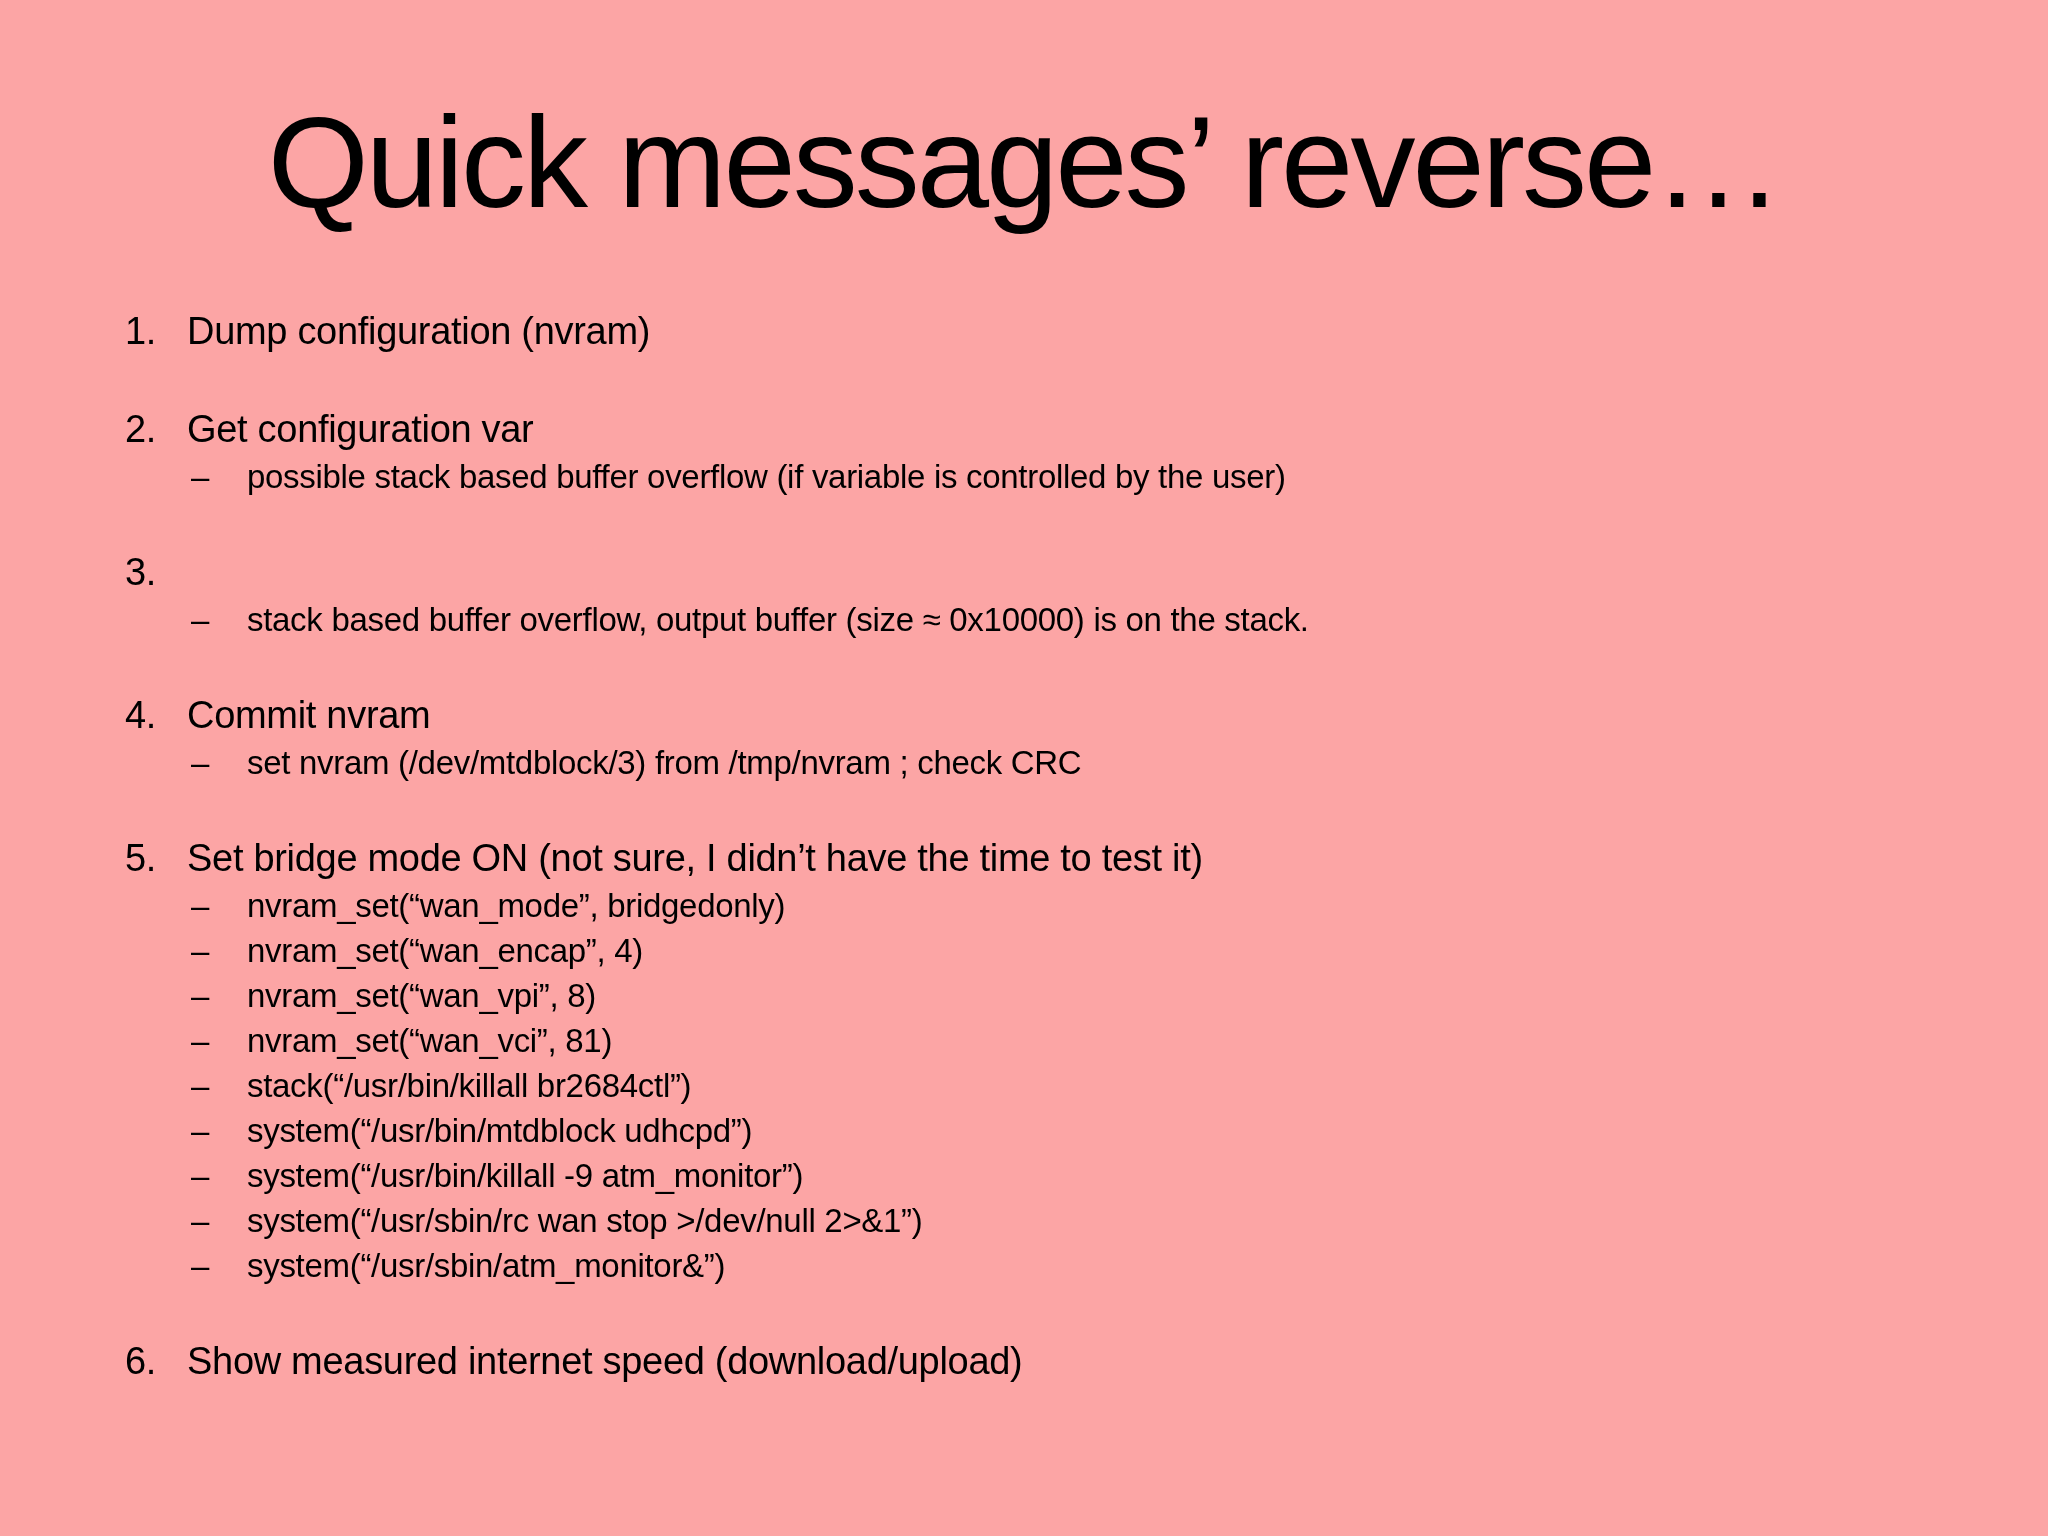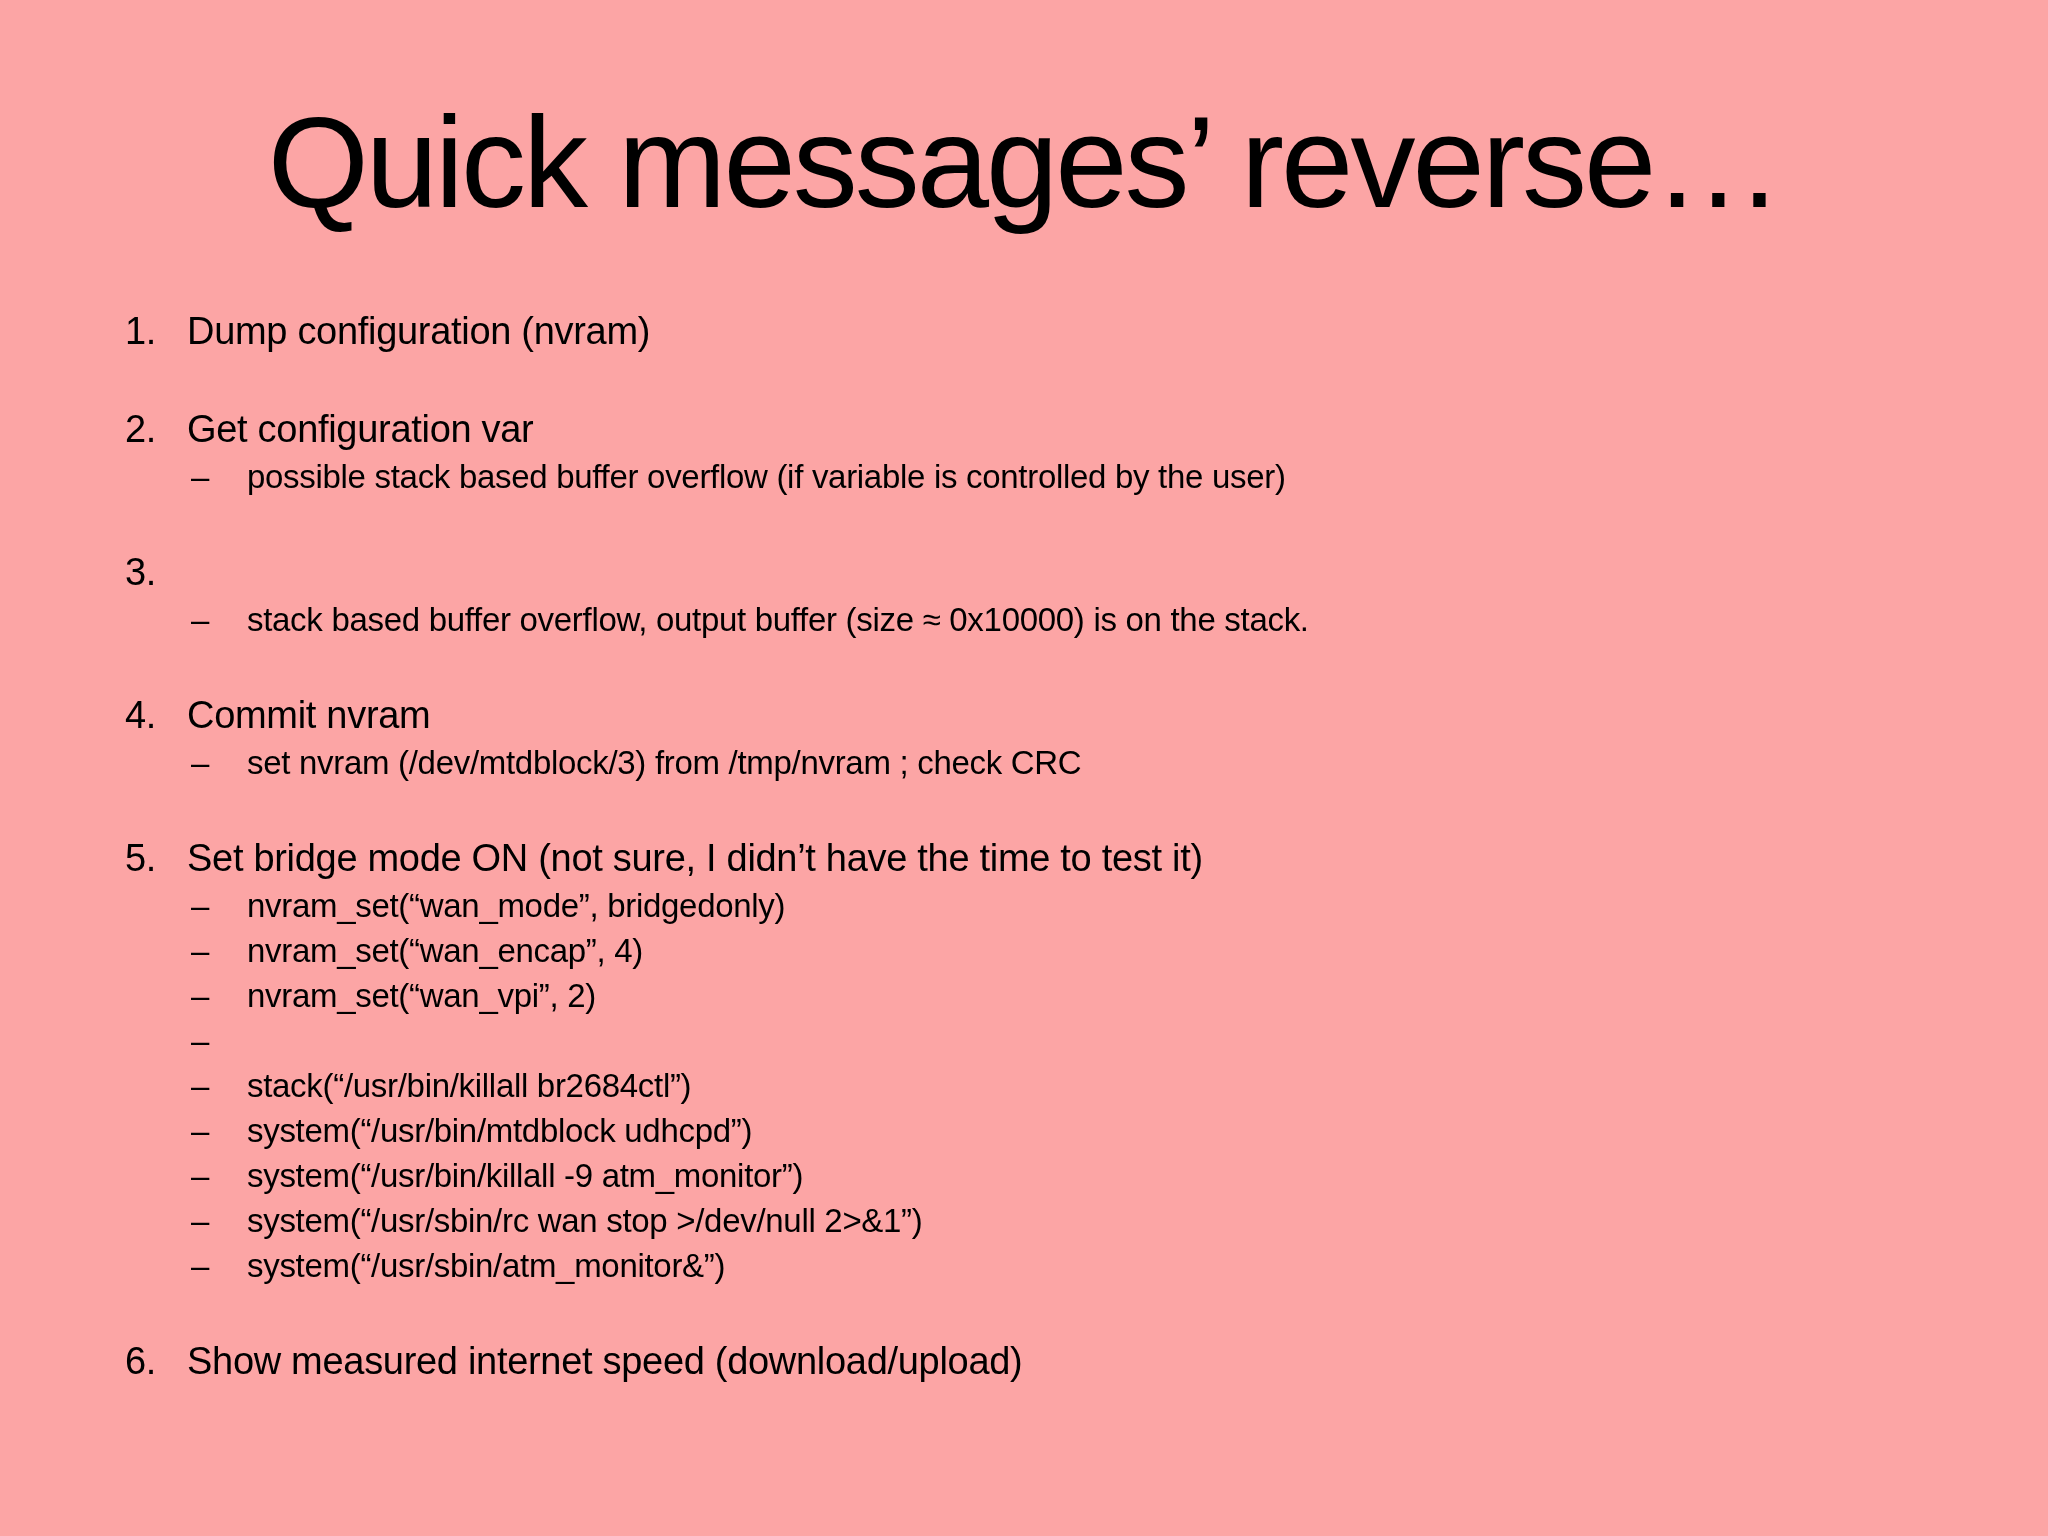--- a/index.html
+++ b/index.html
@@ -98,24 +98,25 @@
       <div class="sub-row">
         <span class="sub-dash">–</span>
         <span class="sub-text">nvram_set(“wan_mode”, bridgedonly)</span>
       </div>
       <div class="sub-row">
         <span class="sub-dash">–</span>
         <span class="sub-text">nvram_set(“wan_encap”, 4)</span>
       </div>
       <div class="sub-row">
         <span class="sub-dash">–</span>
-        <span class="sub-text">nvram_set(“wan_vpi”, 2)</span>
+        <span class="sub-text">nvram_set(“wan_vpi”, 8)</span>
       </div>
       <div class="sub-row">
         <span class="sub-dash">–</span>
+        <span class="sub-text">nvram_set(“wan_vci”, 81)</span>
       </div>
       <div class="sub-row">
         <span class="sub-dash">–</span>
         <span class="sub-text">stack(“/usr/bin/killall br2684ctl”)</span>
       </div>
       <div class="sub-row">
         <span class="sub-dash">–</span>
         <span class="sub-text">system(“/usr/bin/mtdblock udhcpd”)</span>
       </div>
       <div class="sub-row">

